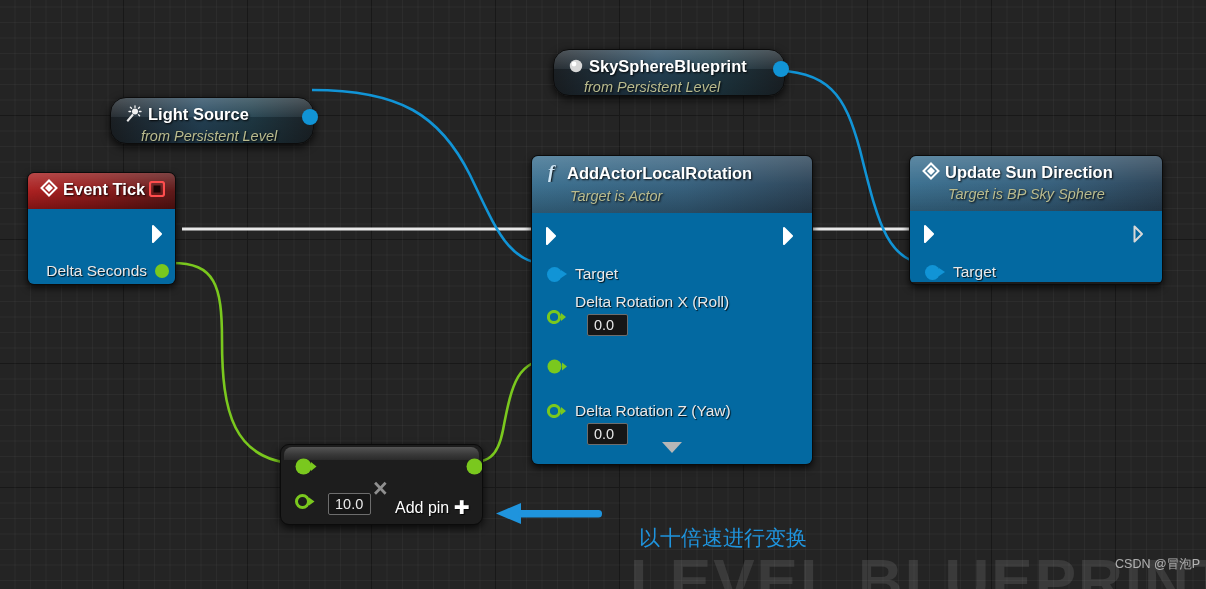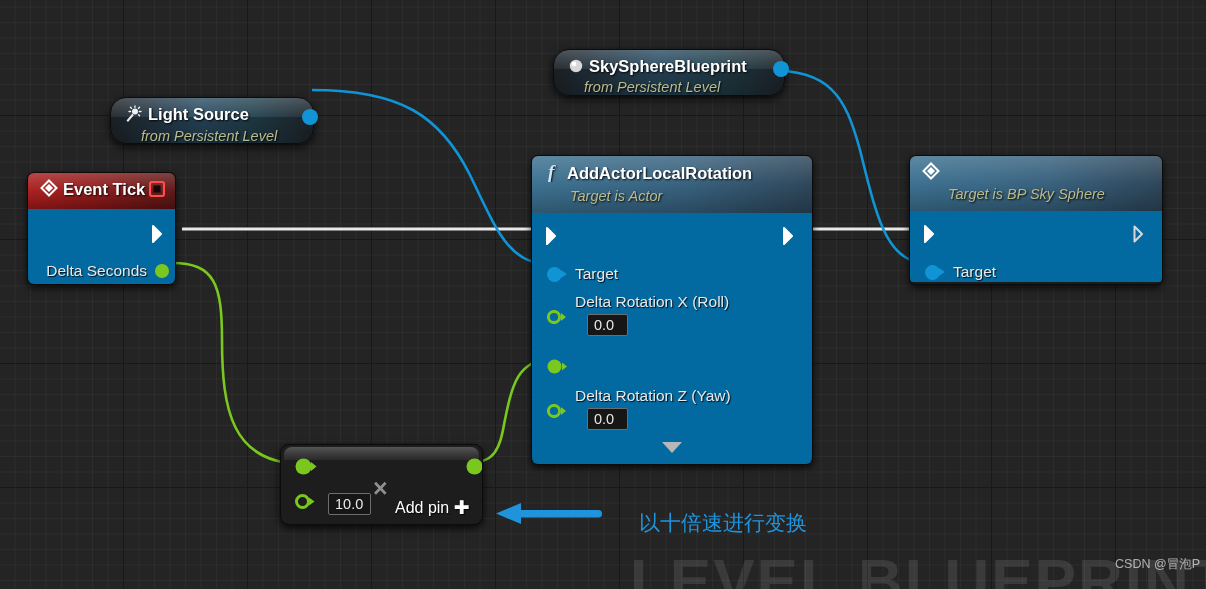--- a/index.html
+++ b/index.html
@@ -193,20 +193,21 @@
     vertical-align: -1px;
   }
 
   
   .annot-text {
     position: absolute;
     font-size: 21px;
     color: #1f94dd;
     white-space: nowrap;
     font-family: "DejaVu Sans", "Liberation Sans", sans-serif;
+    margin-top: 15px;
   }
 
   
   .csdn {
     position: absolute;
     right: 6px;
     bottom: 16px;
     font-size: 12.5px;
     color: rgba(255,255,255,0.62);
     white-space: nowrap;
@@ -364,21 +365,21 @@
       </div>
 
       <div style="position:absolute; left:15px; top:174px;">
         <div style="display:flex; align-items:flex-start;">
           <span style="margin-top:17px;">
             <svg width="21" height="14" viewBox="0 0 21 14">
               <circle cx="7" cy="7" r="5.6" fill="none" stroke="#7ac81e" stroke-width="3"></circle>
               <path d="M14 3 L19 7 L14 11 Z" fill="#7ac81e"></path>
             </svg>
           </span>
-          <div style="margin-left:7px;">
+          <div style="margin-left:7px;margin-top:15px;">
             <div class="pin-label">Delta Rotation Z (Yaw)</div>
             <div style="margin-top:3px; margin-left:12px;">
               <span class="value-box">0.0</span>
             </div>
           </div>
         </div>
       </div>
 
       <span style="position:absolute; left:50%; transform:translateX(-50%); top:227px;">
         <svg width="22" height="13" viewBox="0 0 22 13">
@@ -389,21 +390,21 @@
   </div>
 
   <div class="node fn-node" style="left:909px; top:155px; width:254px; height:130px;">
     <div class="fn-header blue">
       <div class="fn-title">
         <span class="pill-icon">
           <svg width="18" height="18" viewBox="0 0 18 18">
             <path d="M9 1.5 L16.5 9 L9 16.5 L1.5 9 Z" fill="none" stroke="#ffffff" stroke-width="2"></path>
             <path d="M9 5 L13 9 L9 13 L5 9 Z" fill="#ffffff"></path>
           </svg>
-        </span>
+        </span><span>Update Sun Direction</span>
       </div>
       <div class="fn-sub">Target is BP Sky Sphere</div>
     </div>
     <div class="fn-body" style="height:71px; position:relative;">
 
       <span style="position:absolute; left:14px; top:14px;">
         <svg width="15" height="18" viewBox="0 0 15 18">
           <path d="M1 1 L9 9 L1 17 Z" fill="#ffffff" stroke="#ffffff" stroke-width="2" stroke-linejoin="round"></path>
         </svg>
       </span>

